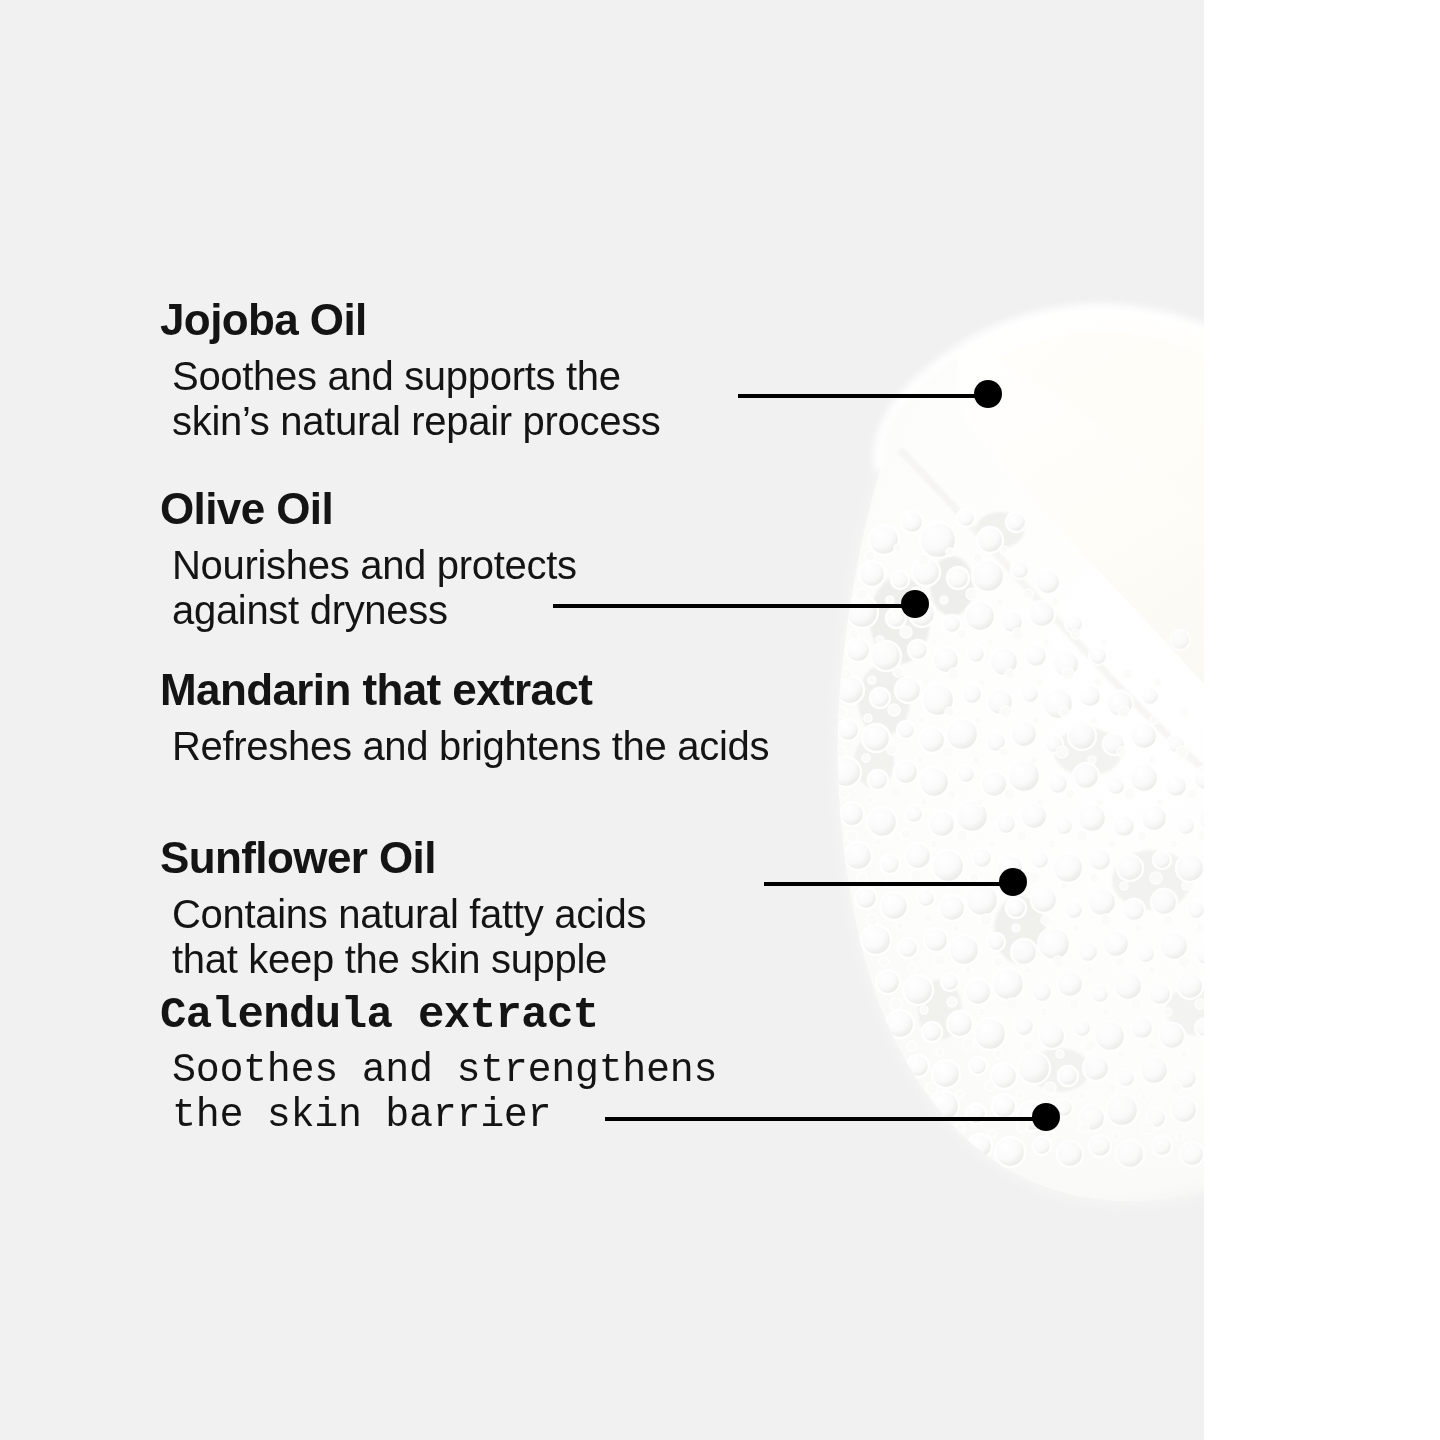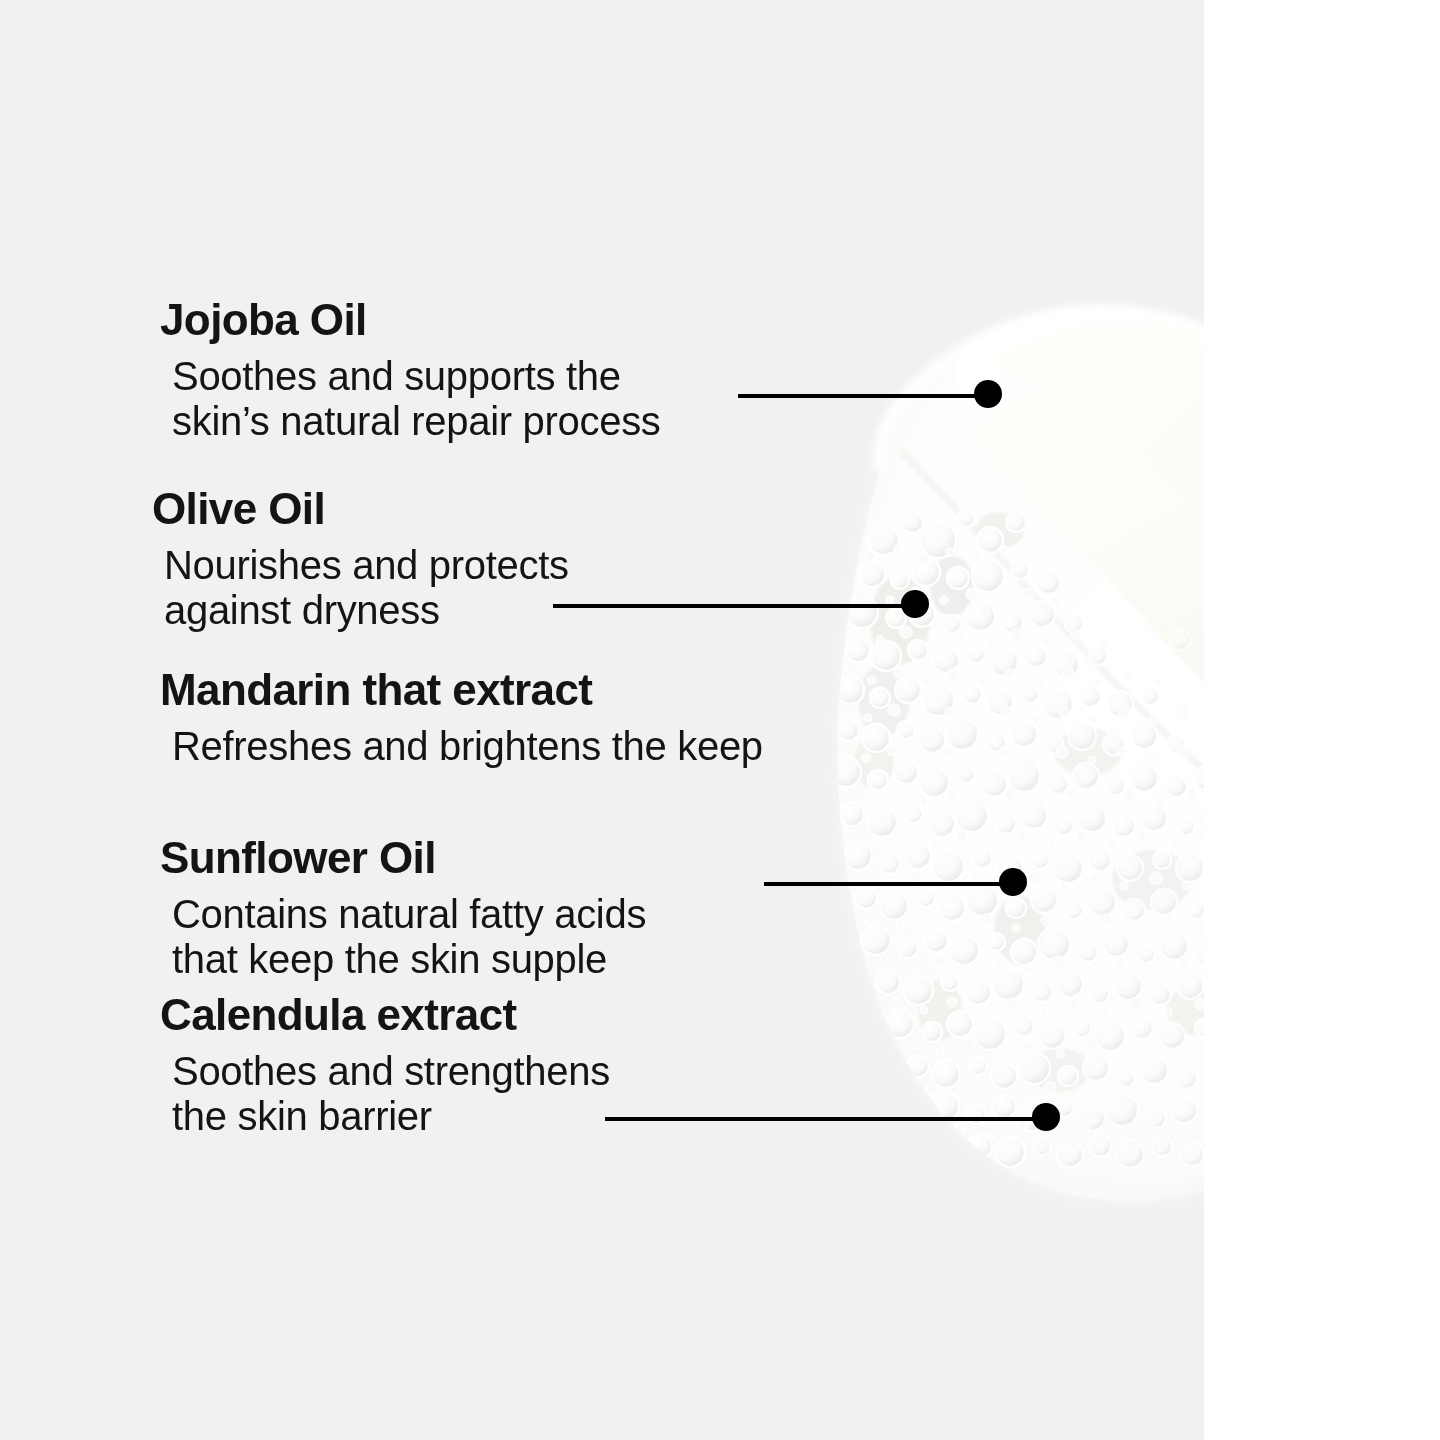--- a/index.html
+++ b/index.html
@@ -48,24 +48,24 @@
     font-size: 40px;
     font-weight: 300;
     letter-spacing: -0.3px;
     line-height: 1.12;
     margin: 12px;
     white-space: pre-line;
   }
 
   
   #callout-jojoba    { left: 160px; top: 298px; }
-  #callout-olive     { left: 152px; top: 487px; }
+  #callout-olive     { left: 160px; top: 487px; }
   #callout-mandarin  { left: 160px; top: 668px; }
   #callout-sunflower { left: 160px; top: 836px; }
-  #callout-calendula { left: 160px; top: 993px; }
+  #callout-calendula { left: 160px; top: 993px; font-family: Liberation Mono, monospace; }
 
   
   #leader-layer {
     position: absolute;
     left: 0; top: 0;
     width: 1440px;
     height: 1440px;
   }
   .leader-line {
     position: absolute;
@@ -618,21 +618,21 @@
   </div>
 
   <div class="callout" id="callout-olive">
     <p class="callout-title">Olive Oil</p>
     <p class="callout-desc">Nourishes and protects
 against dryness</p>
   </div>
 
   <div class="callout" id="callout-mandarin">
     <p class="callout-title">Mandarin that extract</p>
-    <p class="callout-desc">Refreshes and brightens the keep</p>
+    <p class="callout-desc">Refreshes and brightens the acids</p>
   </div>
 
   <div class="callout" id="callout-sunflower">
     <p class="callout-title">Sunflower Oil</p>
     <p class="callout-desc">Contains natural fatty acids
 that keep the skin supple</p>
   </div>
 
   <div class="callout" id="callout-calendula">
     <p class="callout-title">Calendula extract</p>

